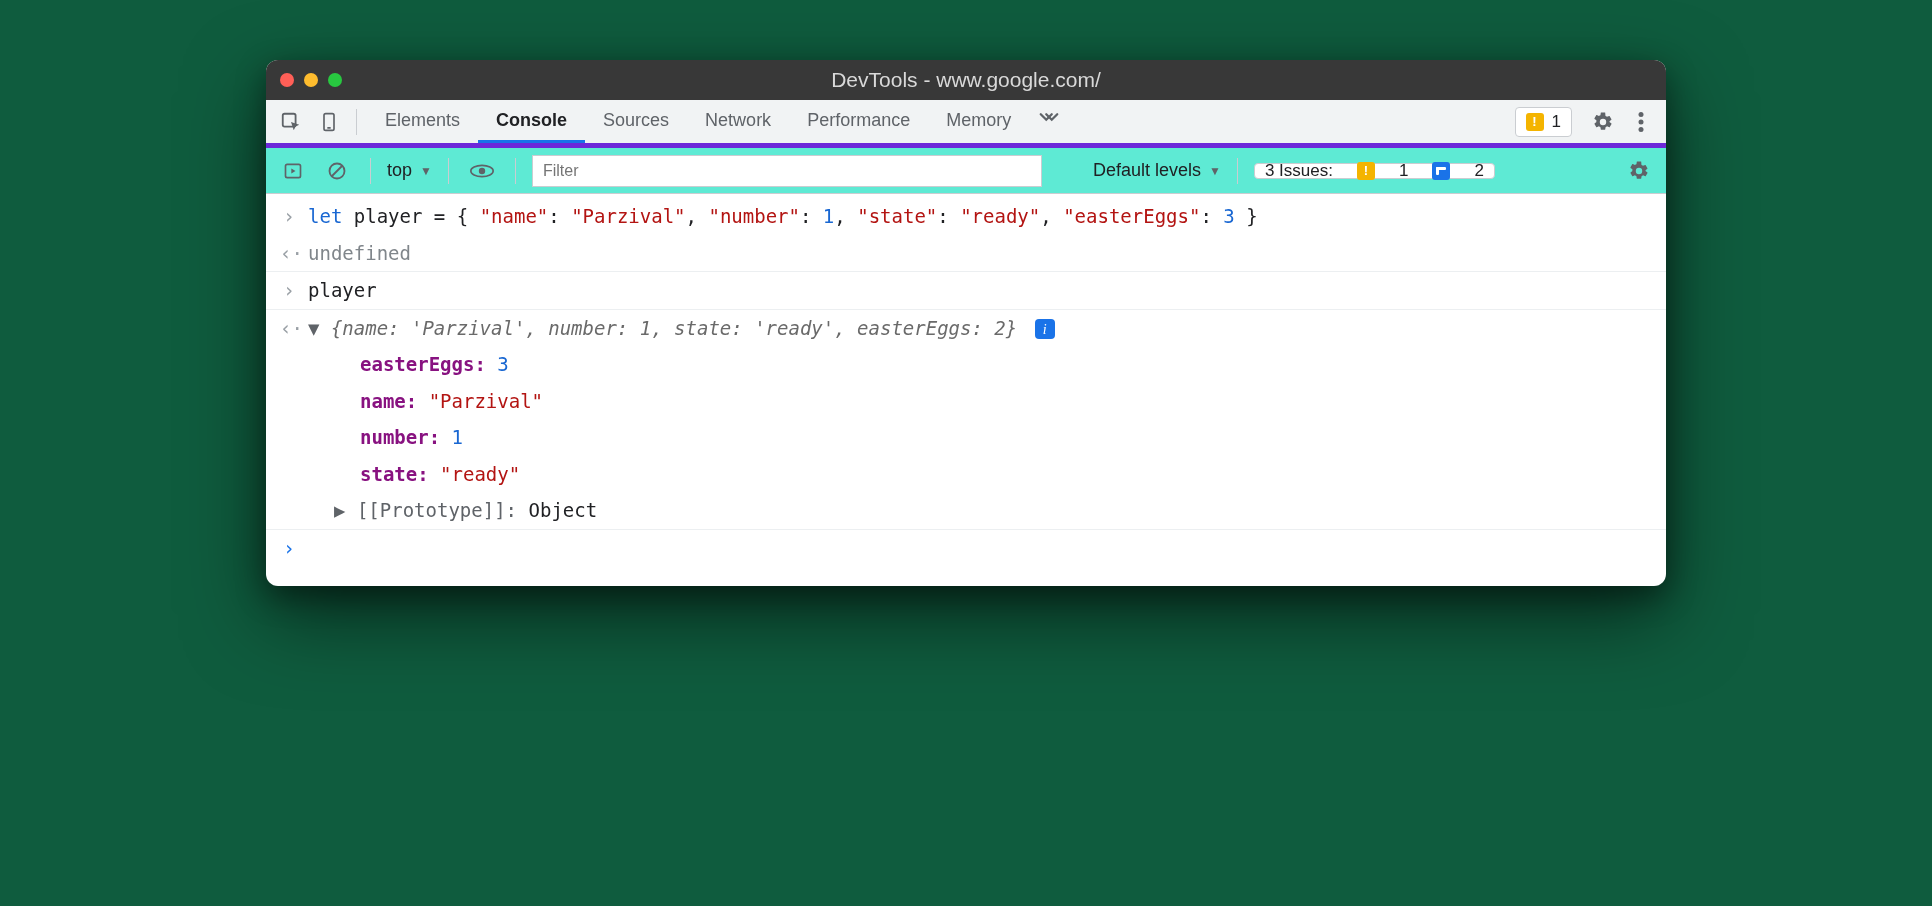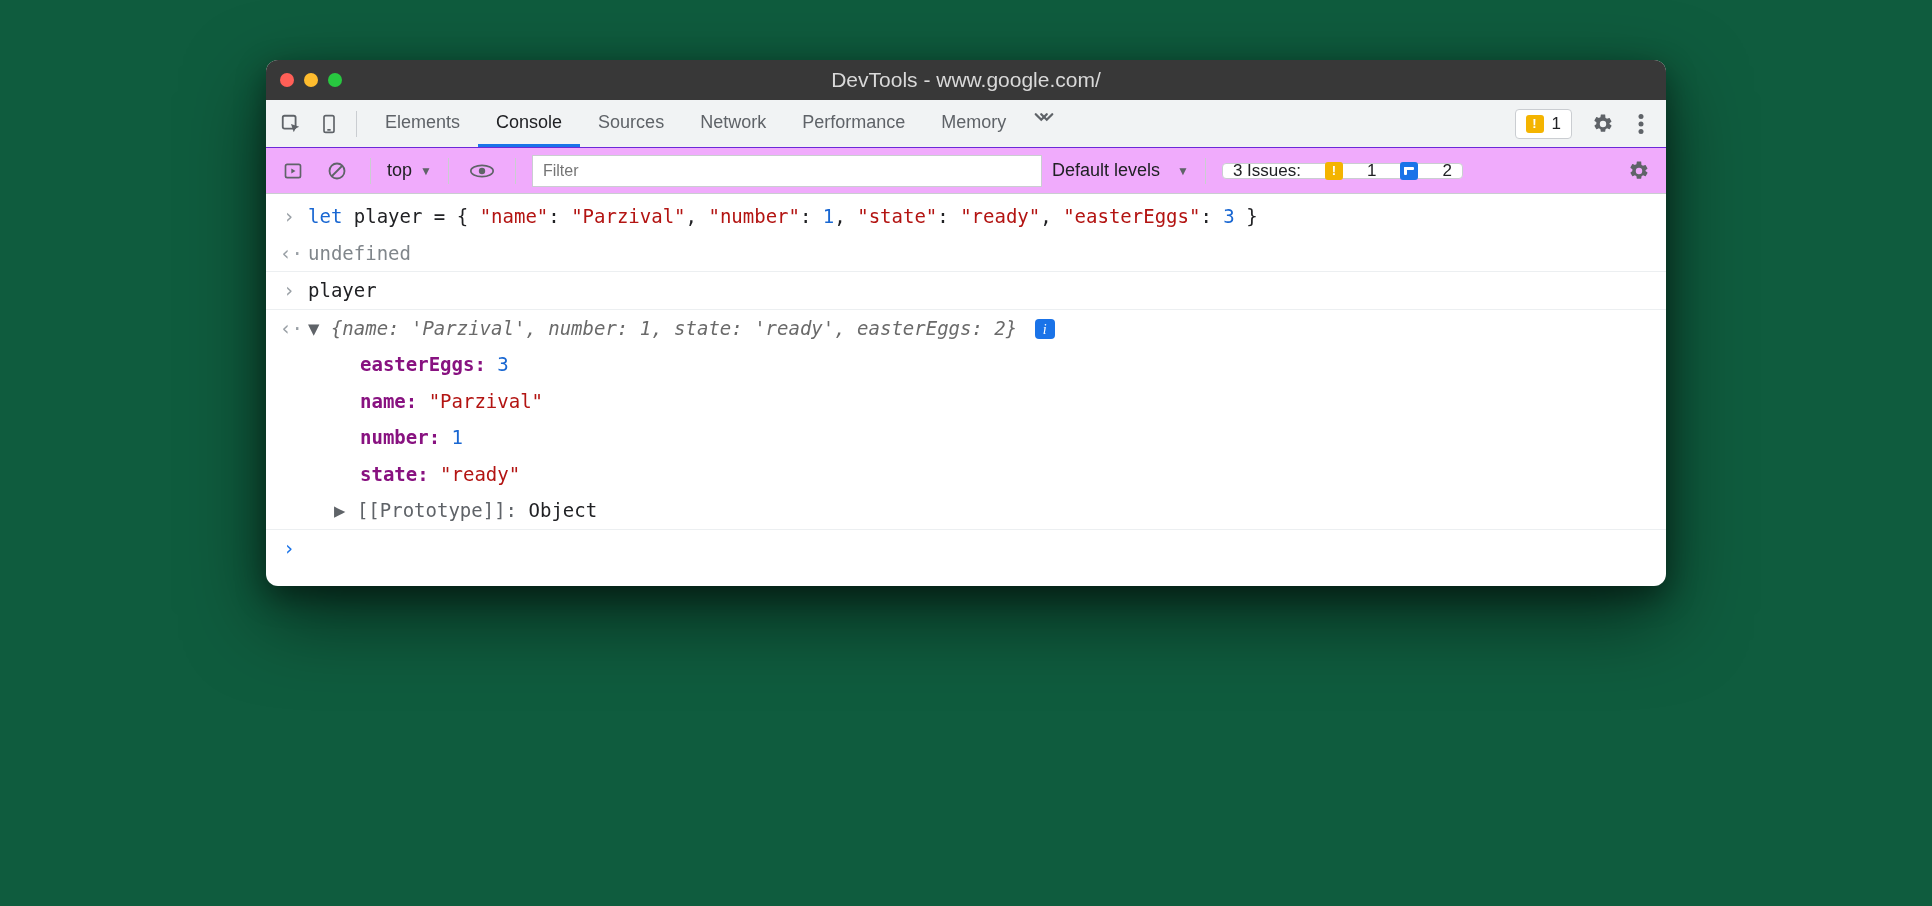--- a/index.html
+++ b/index.html
@@ -36,47 +36,47 @@
   .title {
     position:absolute; left:0; right:0; text-align:center;
     color:#d9d9d9; font-size:21px; font-weight:500;
     pointer-events:none;
   }
   .tabbar {
     background:#f1f3f4;
     display:flex;
     align-items:center;
     height:48px;
-    border-bottom:1px solid #6d28d9;
+    border-bottom:5px solid #6d28d9;
     padding:0 8px;
     gap:4px;
   }
   .tb-icon {
     width:34px; height:34px; display:flex; align-items:center; justify-content:center;
     color:#5f6368; cursor:pointer;
   }
   .vsep { width:1px; height:26px; background:#cacdd1; margin:0 6px; }
   .tabs { display:flex; align-items:stretch; height:100%; }
   .tab {
     padding:0 18px; display:flex; align-items:center;
     color:#5f6368; font-size:18px; cursor:pointer;
     border-bottom:3px solid transparent;
   }
-  .tab.active { color:#202124; border-bottom-color:#1a73e8; }
+  .tab.active { color:#202124; border-bottom-color:#1a73e8;font-weight:bold; }
   .spacer { flex:1; }
   .warning-badge {
     display:flex; align-items:center; gap:8px;
     background:#fff; border:1px solid #cacdd1; border-radius:4px;
     height:30px; padding:0 10px; font-size:17px; color:#202124;
   }
   .warn-ico { width:18px; height:18px; background:#f4b400; border-radius:3px; display:flex; align-items:center; justify-content:center; }
   .warn-ico::after { content:"!"; color:#fff; font-weight:bold; font-size:13px; }
 
   .filterbar {
-    background:#f0abfc;
+    background:#5eead4;
     display:flex;
     align-items:center;
     height:46px;
     border-bottom:1px solid #cacdd1;
     padding:0 10px;
     gap:10px;
   }
   .ctx {
     display:flex; align-items:center; gap:8px;
     color:#202124; font-size:18px; cursor:pointer;
@@ -85,22 +85,22 @@
   .filter-input {
     flex:0 0 510px;
     height:32px;
     border:1px solid #cacdd1;
     background:#fff;
     font-size:16px;
     padding:0 10px;
     color:#5f6368;
   }
   .levels {
-    display:flex; align-items:center; gap:17px;
-    color:#202124; font-size:18px; cursor:pointer;
+    display:flex; align-items:center; gap:8px;
+    color:#202124; font-size:18px; cursor:pointer;margin-left:41px;
   }
   .issues-badge {
     display:flex; align-items:center; gap:24px;
     background:#fff; border:1px solid #cacdd1; border-radius:4px;
     height:16px; padding:0 10px; font-size:17px; color:#202124;
   }
   .info-ico { width:18px; height:18px; background:#1a73e8; border-radius:3px; display:flex; align-items:center; justify-content:center; position:relative; }
   .info-ico::before { content:""; position:absolute; left:4px; top:5px; width:3px; height:8px; background:#fff; border-radius:1px; }
   .info-ico::after  { content:""; position:absolute; left:4px; top:5px; width:10px; height:3px; background:#fff; border-radius:1px; }
 

